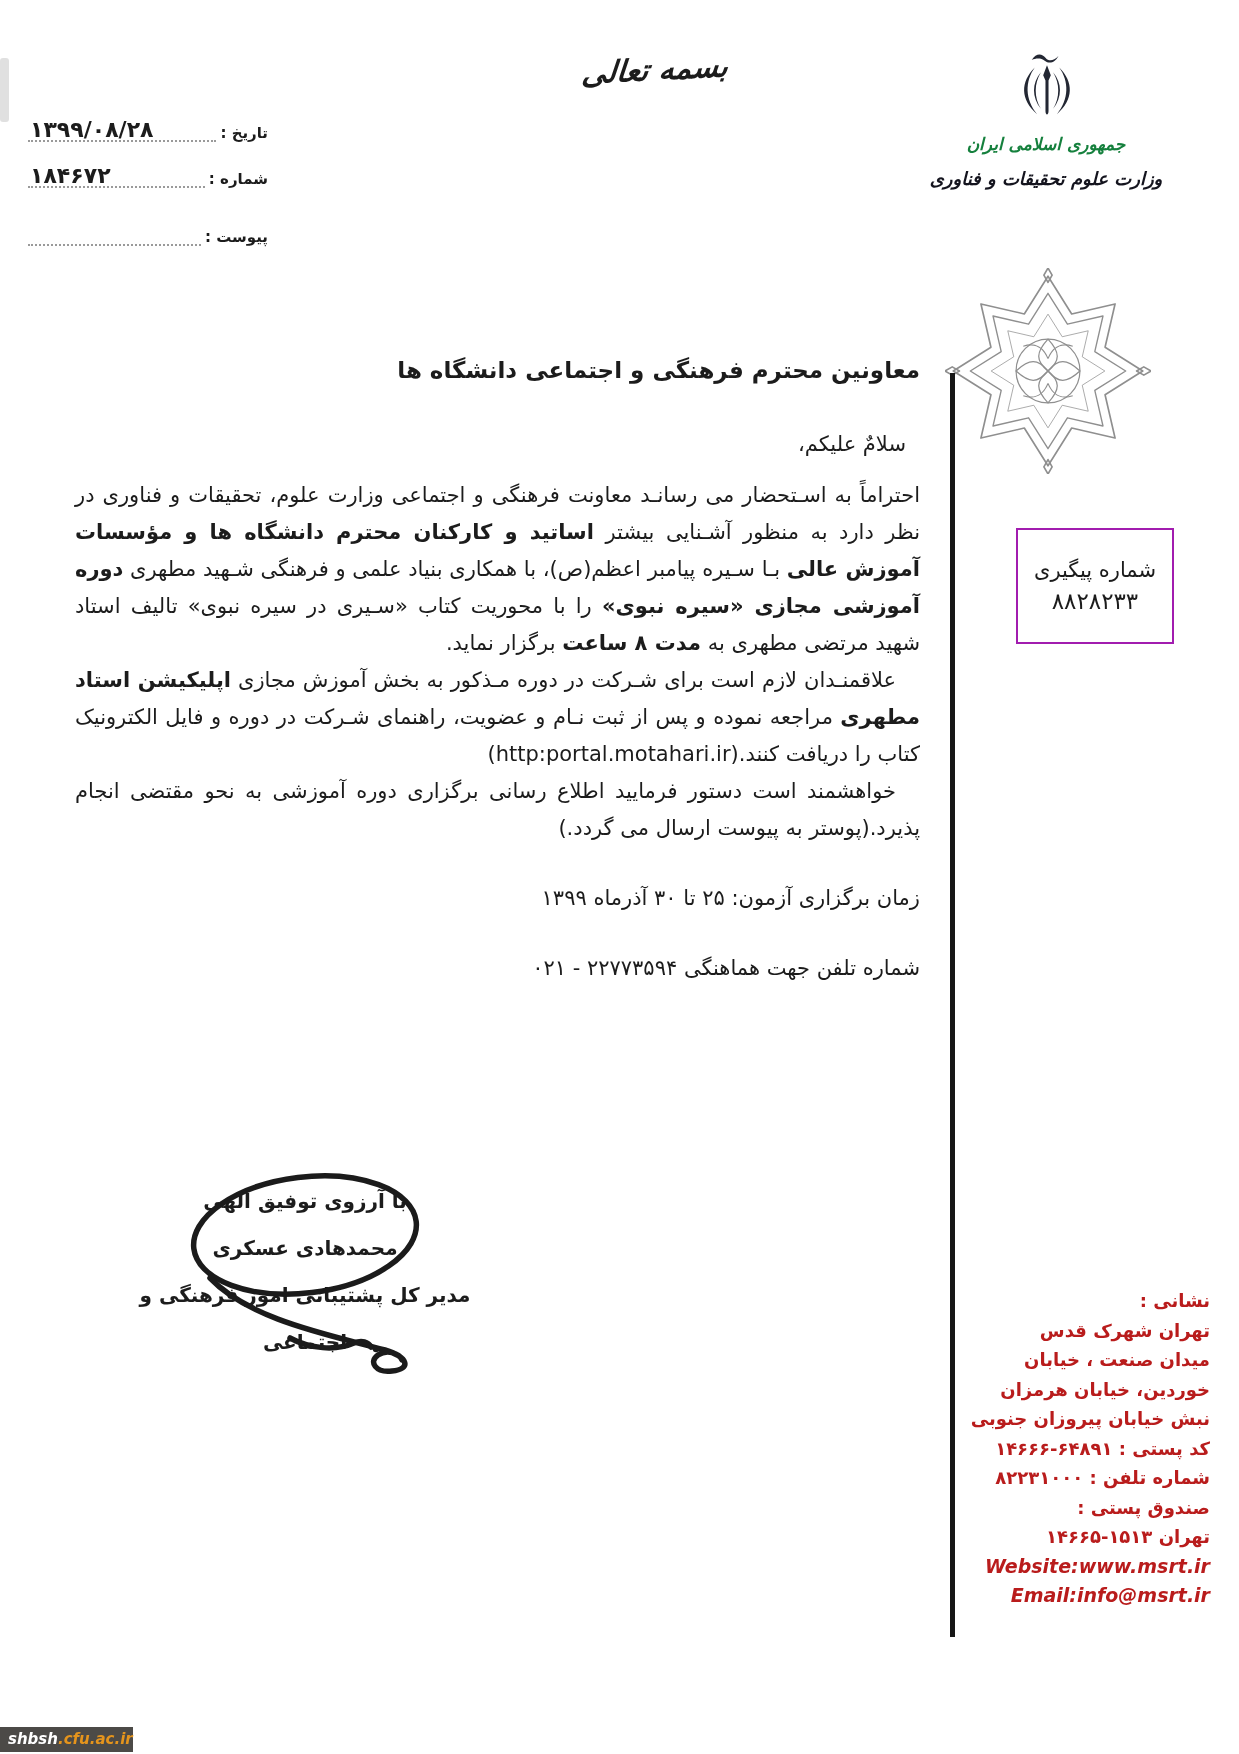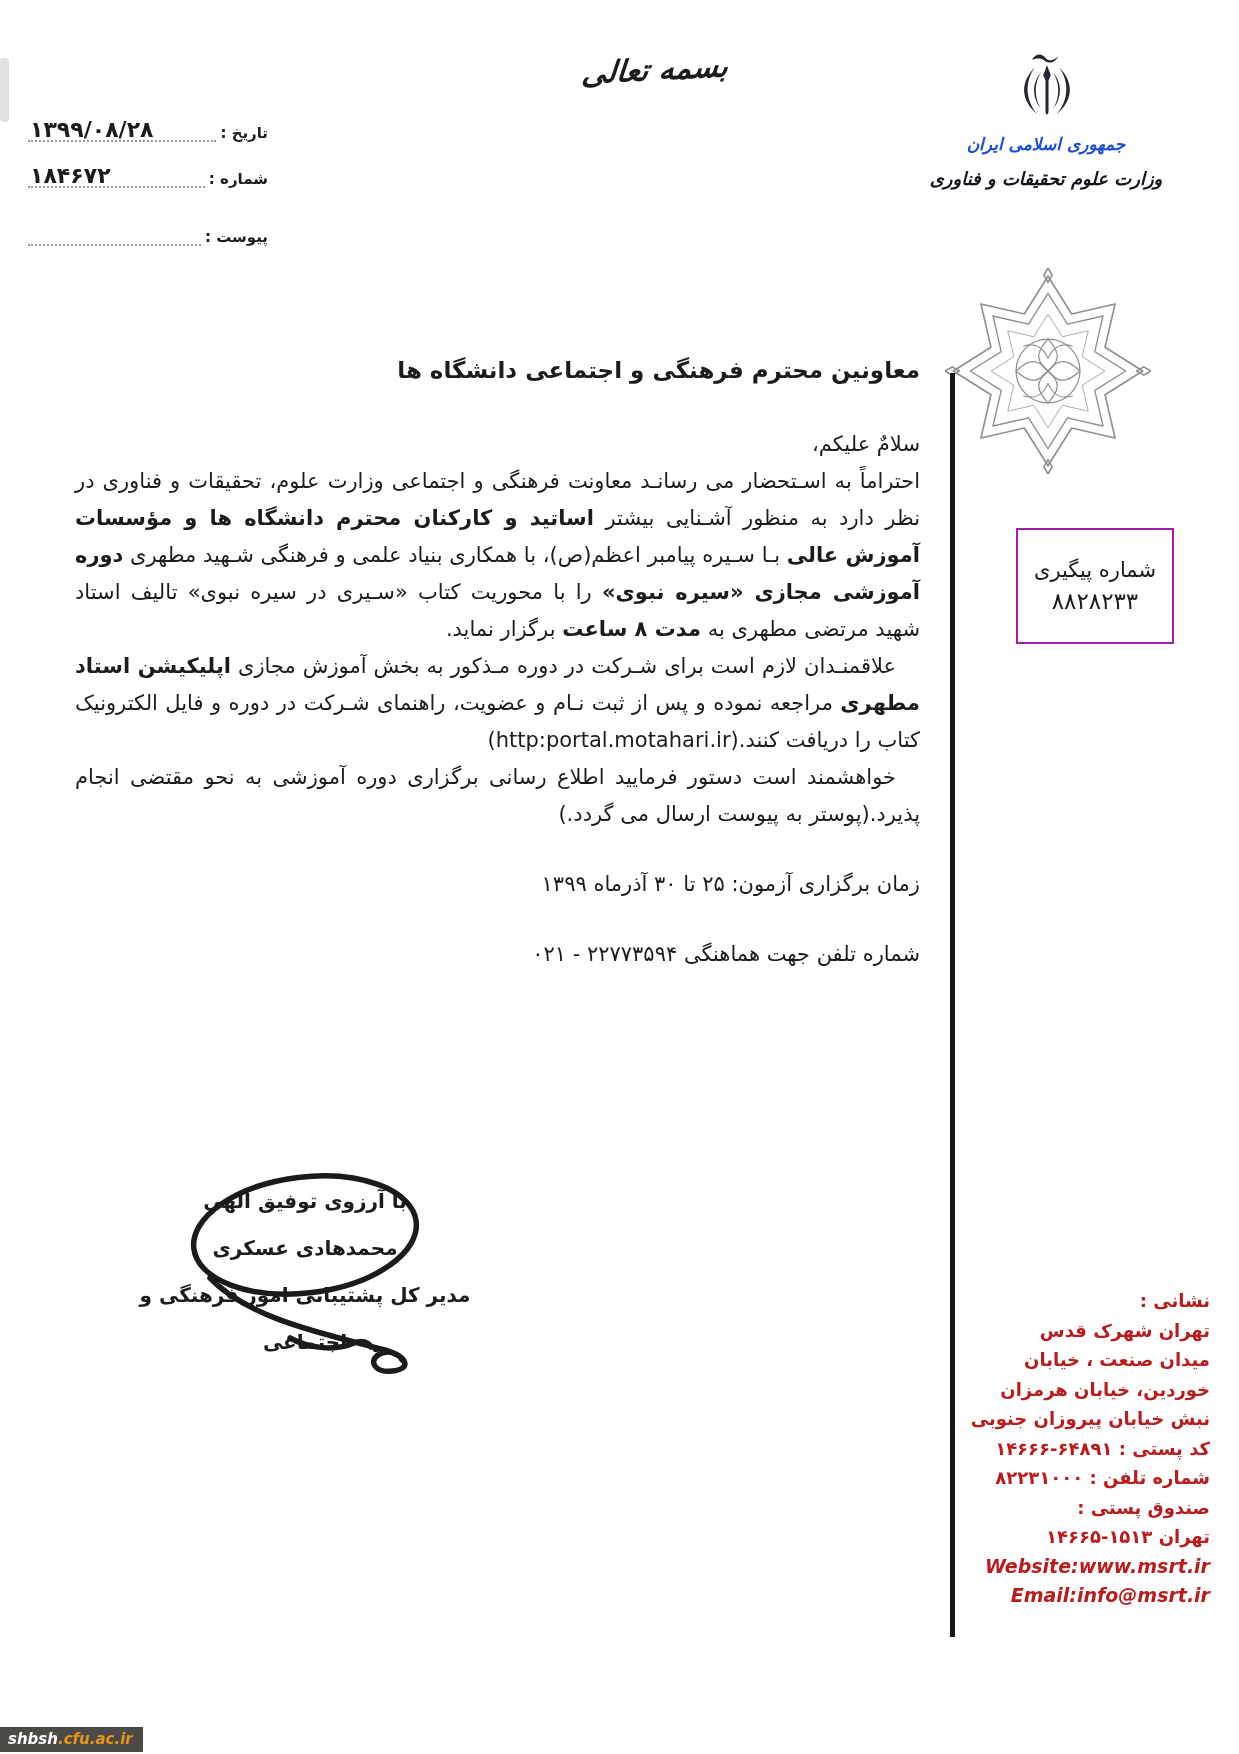--- a/index.html
+++ b/index.html
@@ -25,21 +25,21 @@
   
   .besmele{
     position:absolute;left:545px;top:52px;width:220px;
     text-align:center;font-size:30px;font-weight:bold;font-style:italic;
     transform:skewX(-8deg) rotate(-3deg);
   }
   
   .emblem{position:absolute;left:1008px;top:50px;width:78px;height:84px;}
   .org-country{
     position:absolute;left:930px;top:134px;width:232px;text-align:center;
-    font-size:17px;font-style:italic;font-weight:600;color:#1d4ed8;
+    font-size:17px;font-style:italic;font-weight:600;color:#15803d;
   }
   .org-ministry{
     position:absolute;left:918px;top:168px;width:256px;text-align:center;
     font-size:18px;font-style:italic;font-weight:600;color:#14141e;
   }
   
   .ornament{position:absolute;left:945px;top:268px;width:206px;height:206px;}
   .v-rule{position:absolute;left:950px;top:373px;width:5px;height:1264px;background:#161616;}
   .scan-smudge{position:absolute;left:0;top:58px;width:9px;height:64px;background:#c7c7c7;opacity:.55;border-radius:3px;}
   
@@ -49,21 +49,21 @@
     display:flex;flex-direction:column;justify-content:center;gap:6px;
   }
   .tracking-label{font-size:21px;}
   .tracking-number{font-size:23px;letter-spacing:2px;}
   
   .main{
     position:absolute;left:75px;top:350px;width:845px;
     direction:rtl;font-size:21px;line-height:37px;text-align:justify;
   }
   .recipient{margin:0 0 36px 0;font-size:23px;font-weight:bold;text-align:right;line-height:40px;}
-  .salam{margin:0;text-align:right;}
+  .salam{margin:14px;text-align:right;}
   .para{margin:0;}
   .para.indent{text-indent:24px;}
   .para b{font-weight:bold;}
   .info{margin:33px 0 0 0;text-align:right;}
   
   .sig-text{
     position:absolute;left:105px;top:1178px;width:400px;
     direction:rtl;text-align:center;font-weight:bold;font-size:20px;line-height:47px;
   }
   .sig-scribble{position:absolute;left:140px;top:1130px;width:340px;height:270px;pointer-events:none;}
@@ -73,21 +73,21 @@
     direction:rtl;text-align:right;font-size:18px;font-weight:bold;line-height:29.5px;
     color:#b91c1c;
   }
   .footer .num{direction:ltr;unicode-bidi:isolate;}
   .site-line{direction:ltr;text-align:right;font-style:italic;font-size:19px;letter-spacing:0;}
   
   .watermark{
     position:absolute;left:0;top:1727px;
     background:#4c4a47;color:#fff;
     font-size:15px;font-weight:bold;font-style:italic;
-    padding:3px 10px 4px 8px;white-space:nowrap;
+    padding:3px 0 4px 8px;white-space:nowrap;
   }
   .watermark .suffix{color:#e5941c;}
 </style>
 </head>
 <body>
 
 <div class="page">
 
   <div class="scan-smudge"></div>
 

